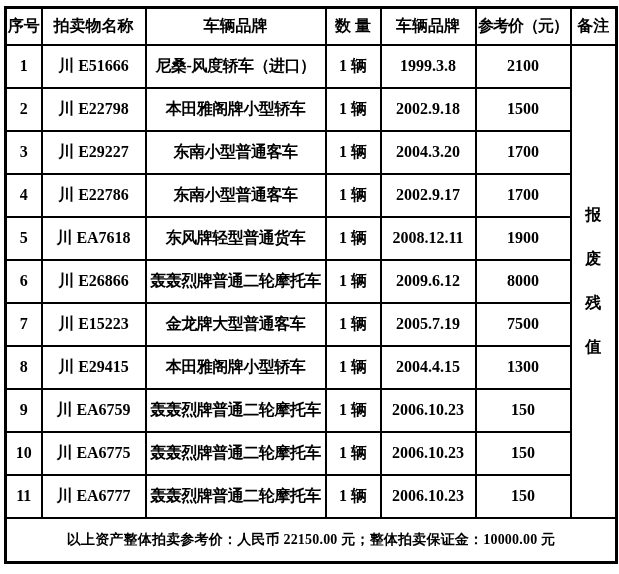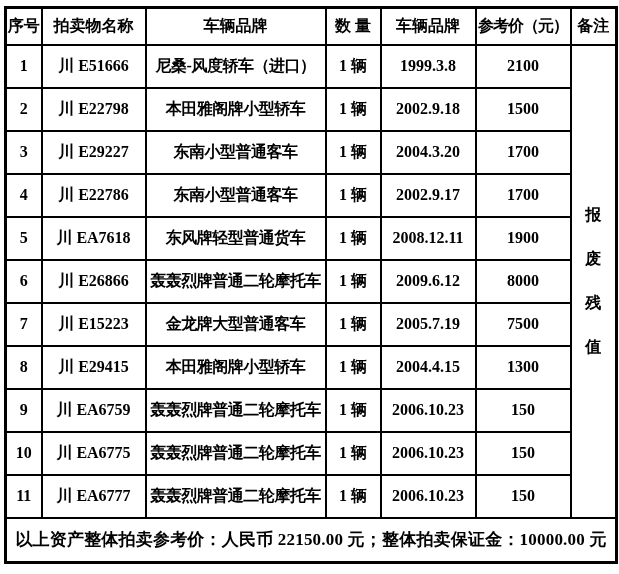--- a/index.html
+++ b/index.html
@@ -60,21 +60,21 @@
   .remark-stack {
     display: flex;
     flex-direction: column;
     align-items: center;
     justify-content: center;
     gap: 28px;
     font-size: 16px;
     line-height: 16px;
   }
   td.c-footer {
-    font-size: 17px;
+    font-size: 14px;
     text-align: center;
     vertical-align: middle;
     letter-spacing: 0.2px;
   }
 </style>
 </head>
 <body>
 
 <div class="page">
   <table class="auction">

